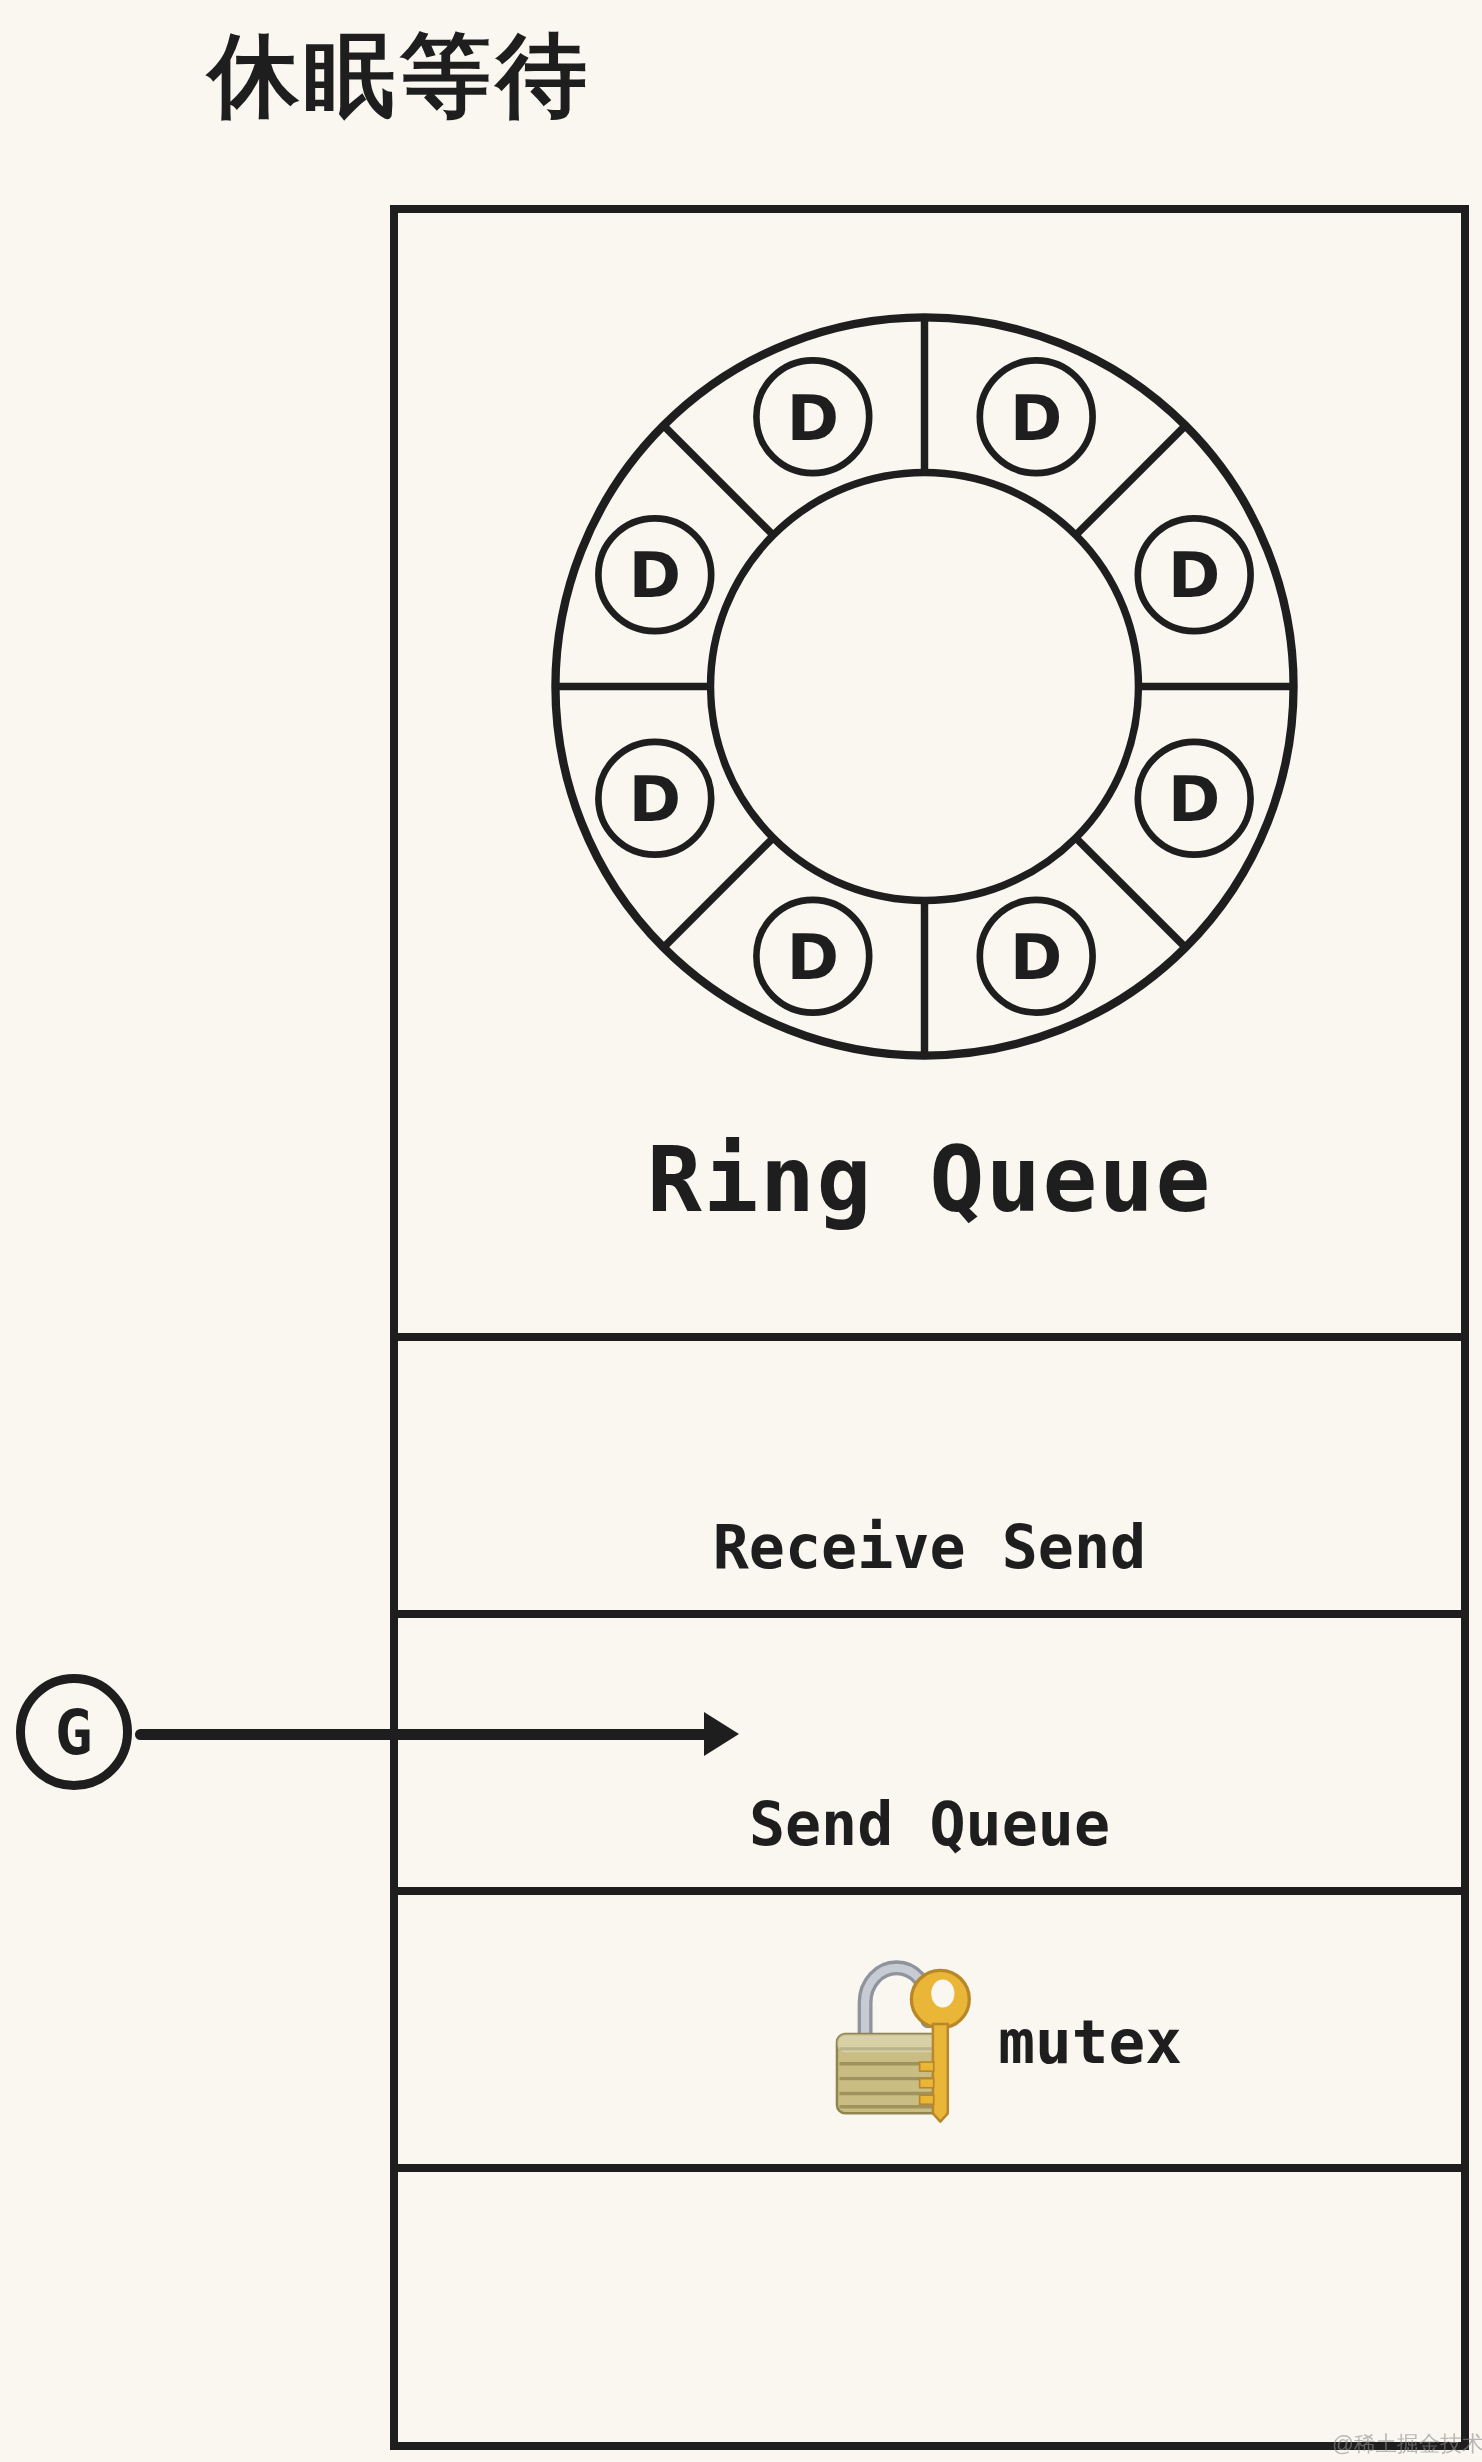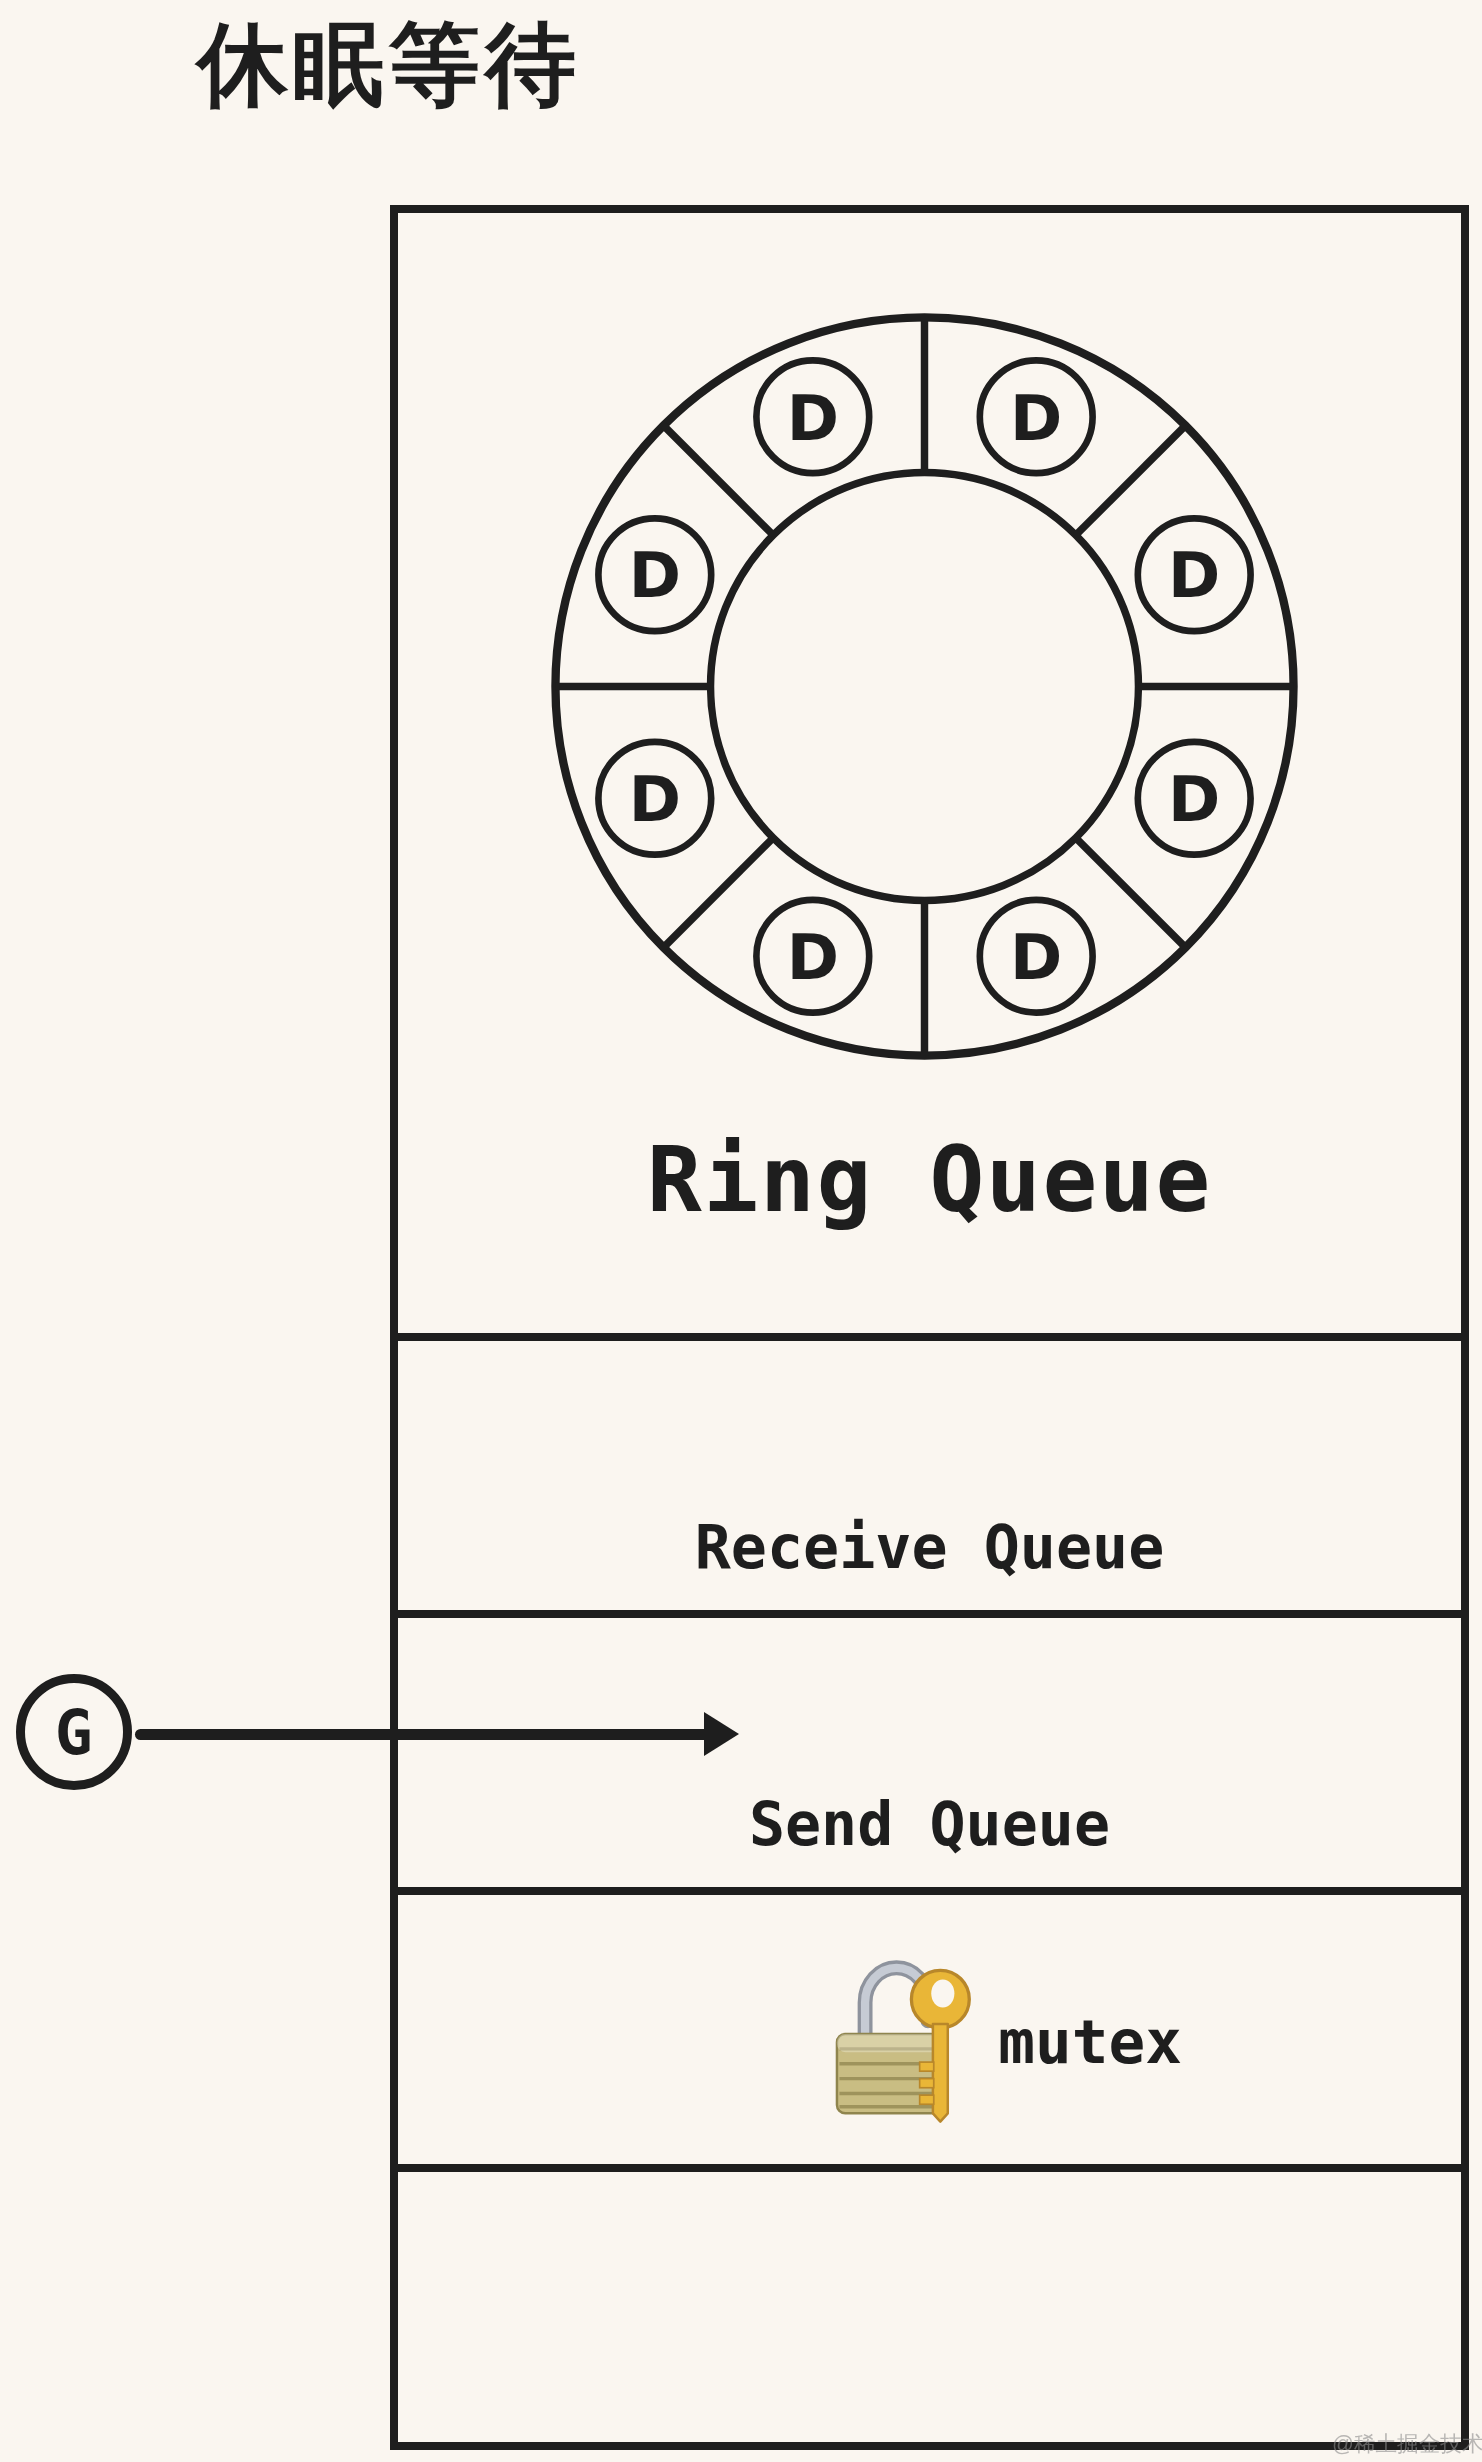--- a/index.html
+++ b/index.html
@@ -8,21 +8,21 @@
     width:1483px;height:2462px;
     background:#FAF6F0;
     overflow:hidden;
     font-family:"DejaVu Sans Mono","Liberation Mono",monospace;
     color:#1E1E1E;
   }
   .page-title{
     position:absolute;left:197px;top:15px;
     font-family:"Liberation Sans","DejaVu Sans",sans-serif;
     font-size:91px;font-weight:600;letter-spacing:5px;
-    color:#1E1E1E;line-height:1.1;margin:0;text-align:right;
+    color:#1E1E1E;line-height:1.1;margin:11px;text-align:right;
   }
   .struct-box{
     position:absolute;left:390px;top:205px;
     width:1079px;height:2245px;
     box-sizing:border-box;
     border:8.3px solid #1E1E1E;
     background:transparent;
   }
   .divider{
     position:absolute;left:390px;width:1079px;height:8.3px;
@@ -137,21 +137,21 @@
     </g>
   </svg>
 
   <div class="cell-label ring-label">Ring Queue</div>
 
   <div class="divider" style="top:1333px"></div>
   <div class="divider" style="top:1610px"></div>
   <div class="divider" style="top:1887px"></div>
   <div class="divider" style="top:2164px"></div>
 
-  <div class="cell-label receive-label">Receive Queue</div>
+  <div class="cell-label receive-label">Receive Send</div>
 
   <div class="g-badge">
     <span>G</span>
   </div>
   <div class="arrow-shaft"></div>
   <div class="arrow-head"></div>
   <div class="cell-label send-label">Send Queue</div>
 
   <div class="mutex-row">
     <svg width="153" height="170" viewBox="0 0 185 205">

